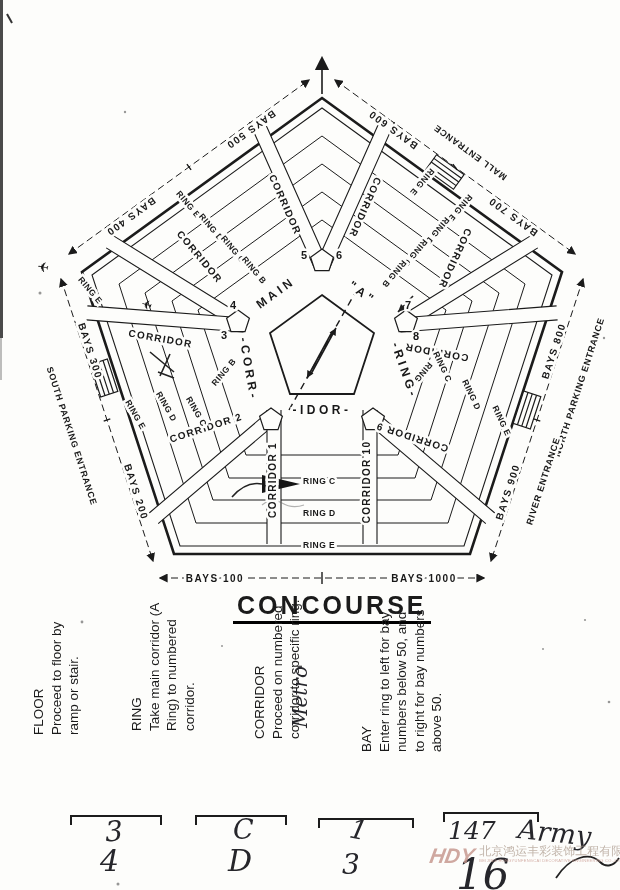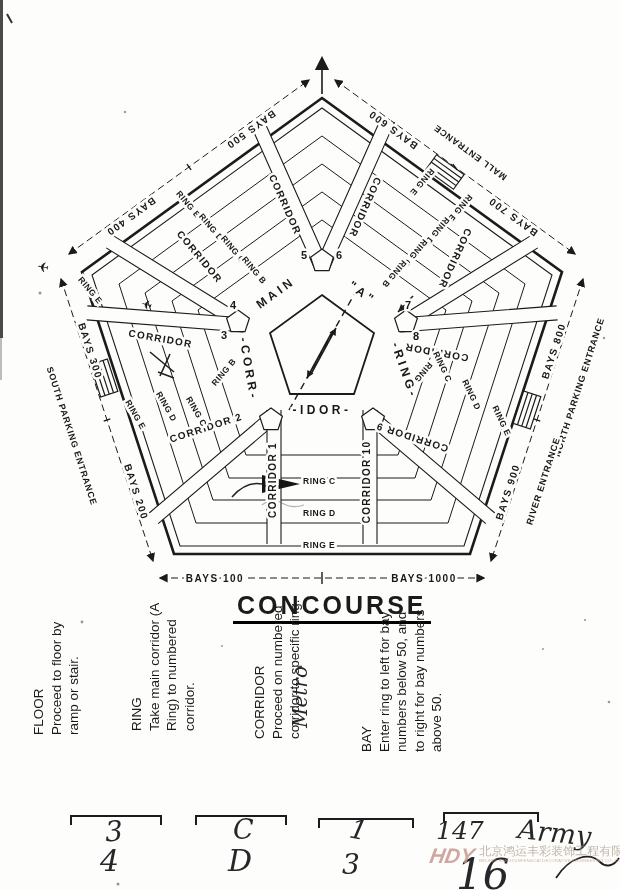--- a/index.html
+++ b/index.html
@@ -260,21 +260,21 @@
 <div class="bracket" style="left:195px;top:815px;width:88px;"></div>
 <div class="bracket" style="left:318px;top:818px;width:92px;"></div>
 <div class="bracket" style="left:443px;top:812px;width:92px;"></div>
 
 <span class="hw" style="left:105px;top:815px;font-size:28px;transform:rotate(-4deg);">3</span>
 <span class="hw" style="left:100px;top:843px;font-size:30px;">4</span>
 <span class="hw" style="left:233px;top:814px;font-size:27px;">C</span>
 <span class="hw" style="left:228px;top:843px;font-size:30px;">D</span>
 <span class="hw" style="left:350px;top:814px;font-size:27px;transform:rotate(12deg);">1</span>
 <span class="hw" style="left:342px;top:848px;font-size:28px;">3</span>
-<span class="hw" style="left:436px;top:816px;font-size:25px;">147</span>
+<span class="hw" style="left:448px;top:816px;font-size:25px;">147</span>
 <span class="hw" style="left:456px;top:850px;font-size:42px;">16</span>
 <span class="hw" style="left:518px;top:817px;font-size:27px;transform:rotate(6deg);">Army</span>
 <span class="hw hw-rot" style="left:288px;top:728px;font-size:20px;">Metro</span>
 
 <div class="wm">
   <span class="wm-logo">HDY</span>
   <span class="wm-col">
     <span class="wm-cn">北京鸿运丰彩装饰工程有限公司</span>
     <span class="wm-en">BEIJING HONGYUNFENGCAI DECORATIVE ENGINEERING CO.,LTD</span>
   </span>

